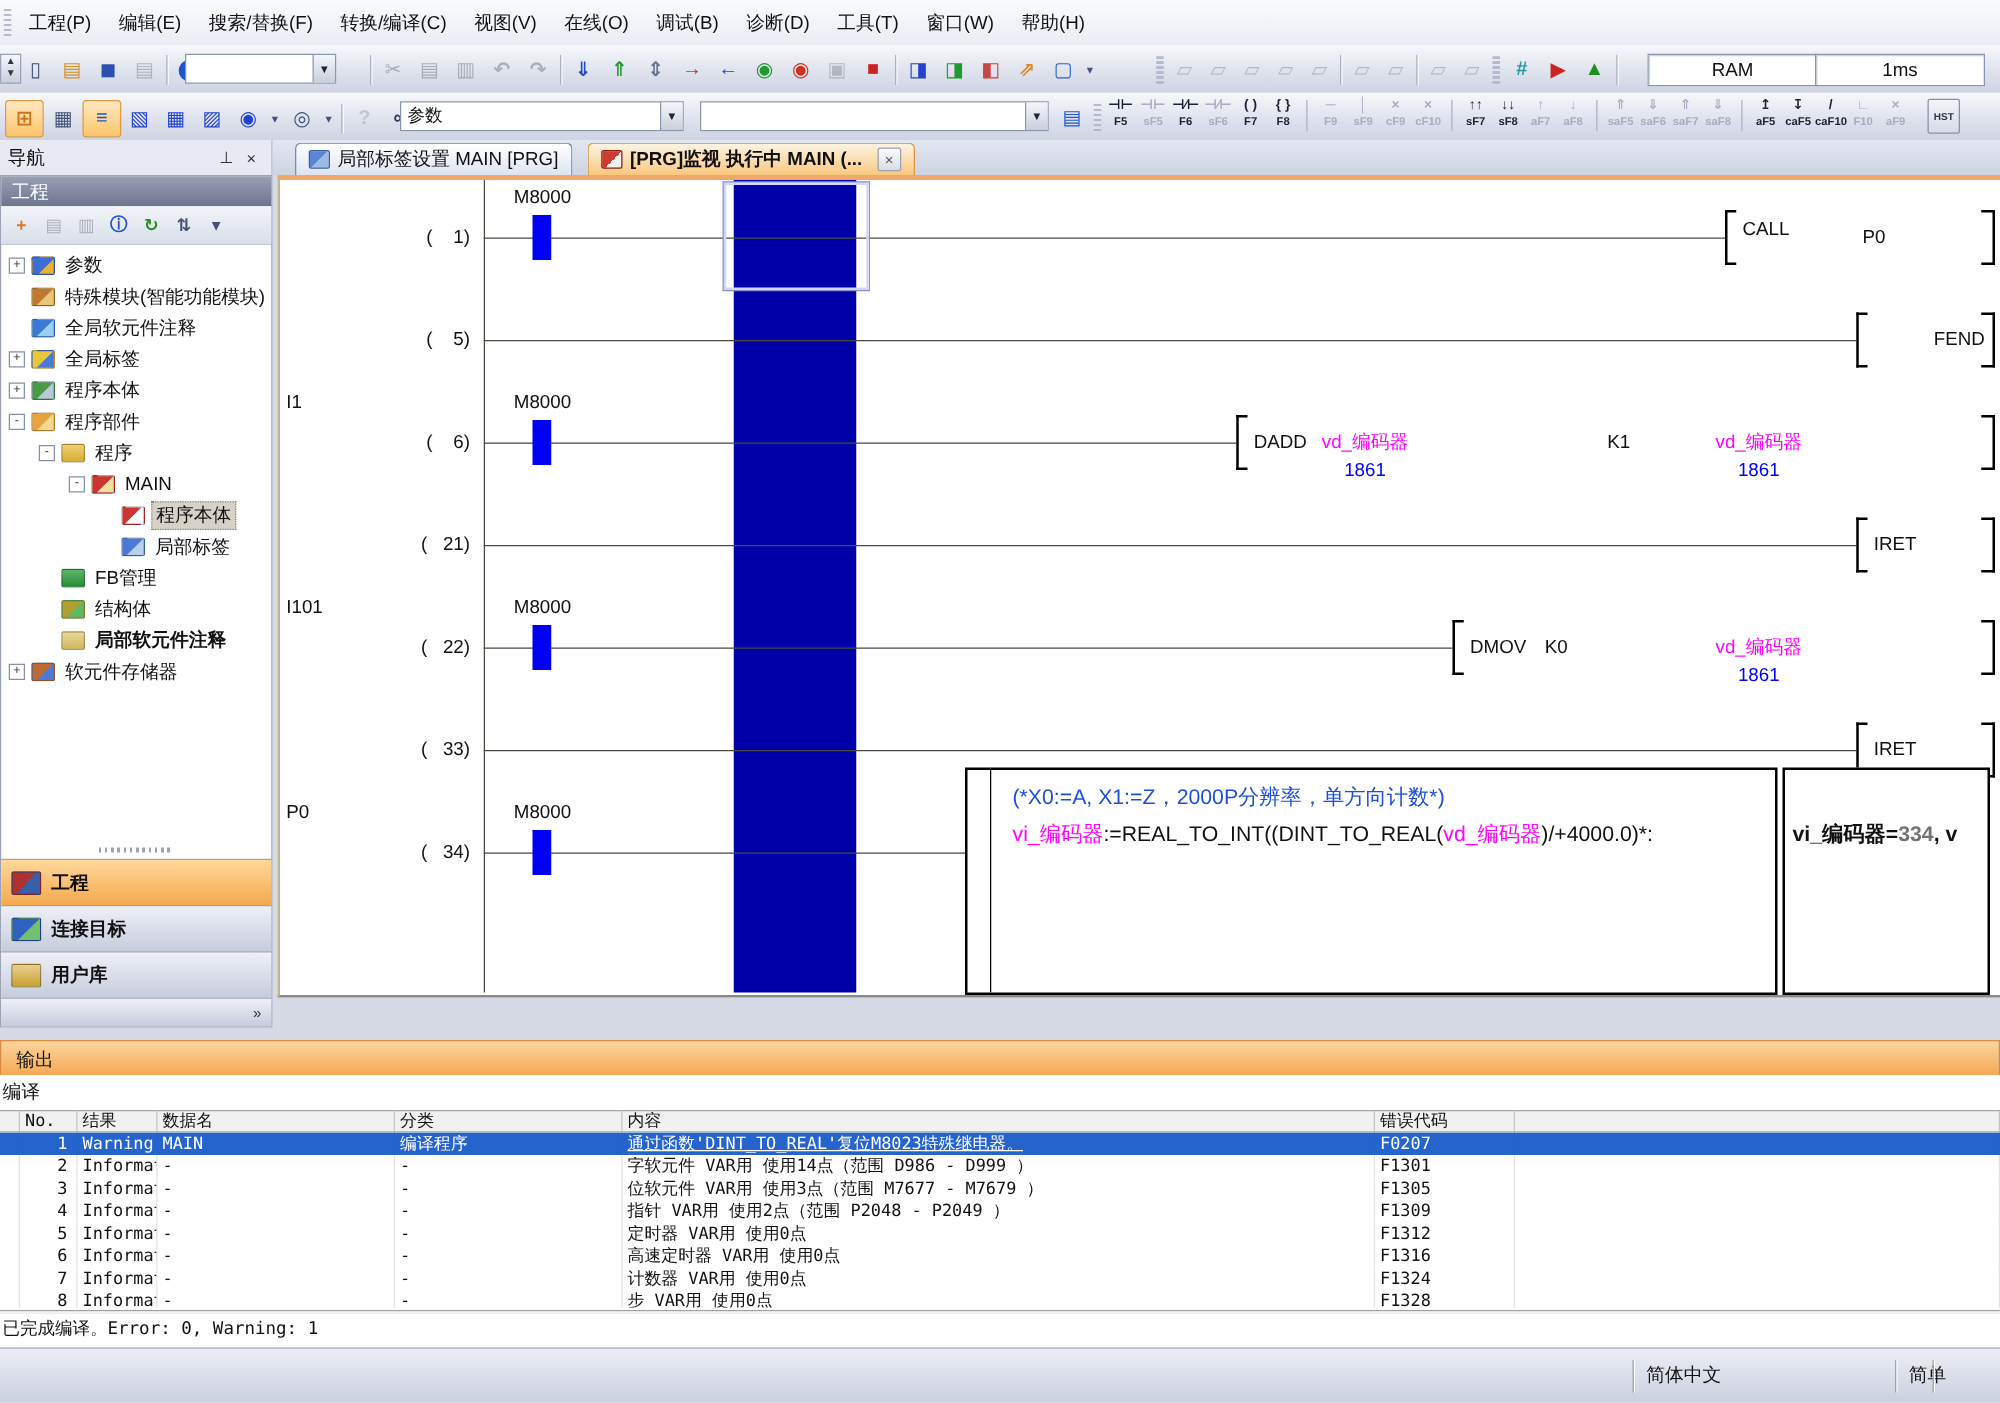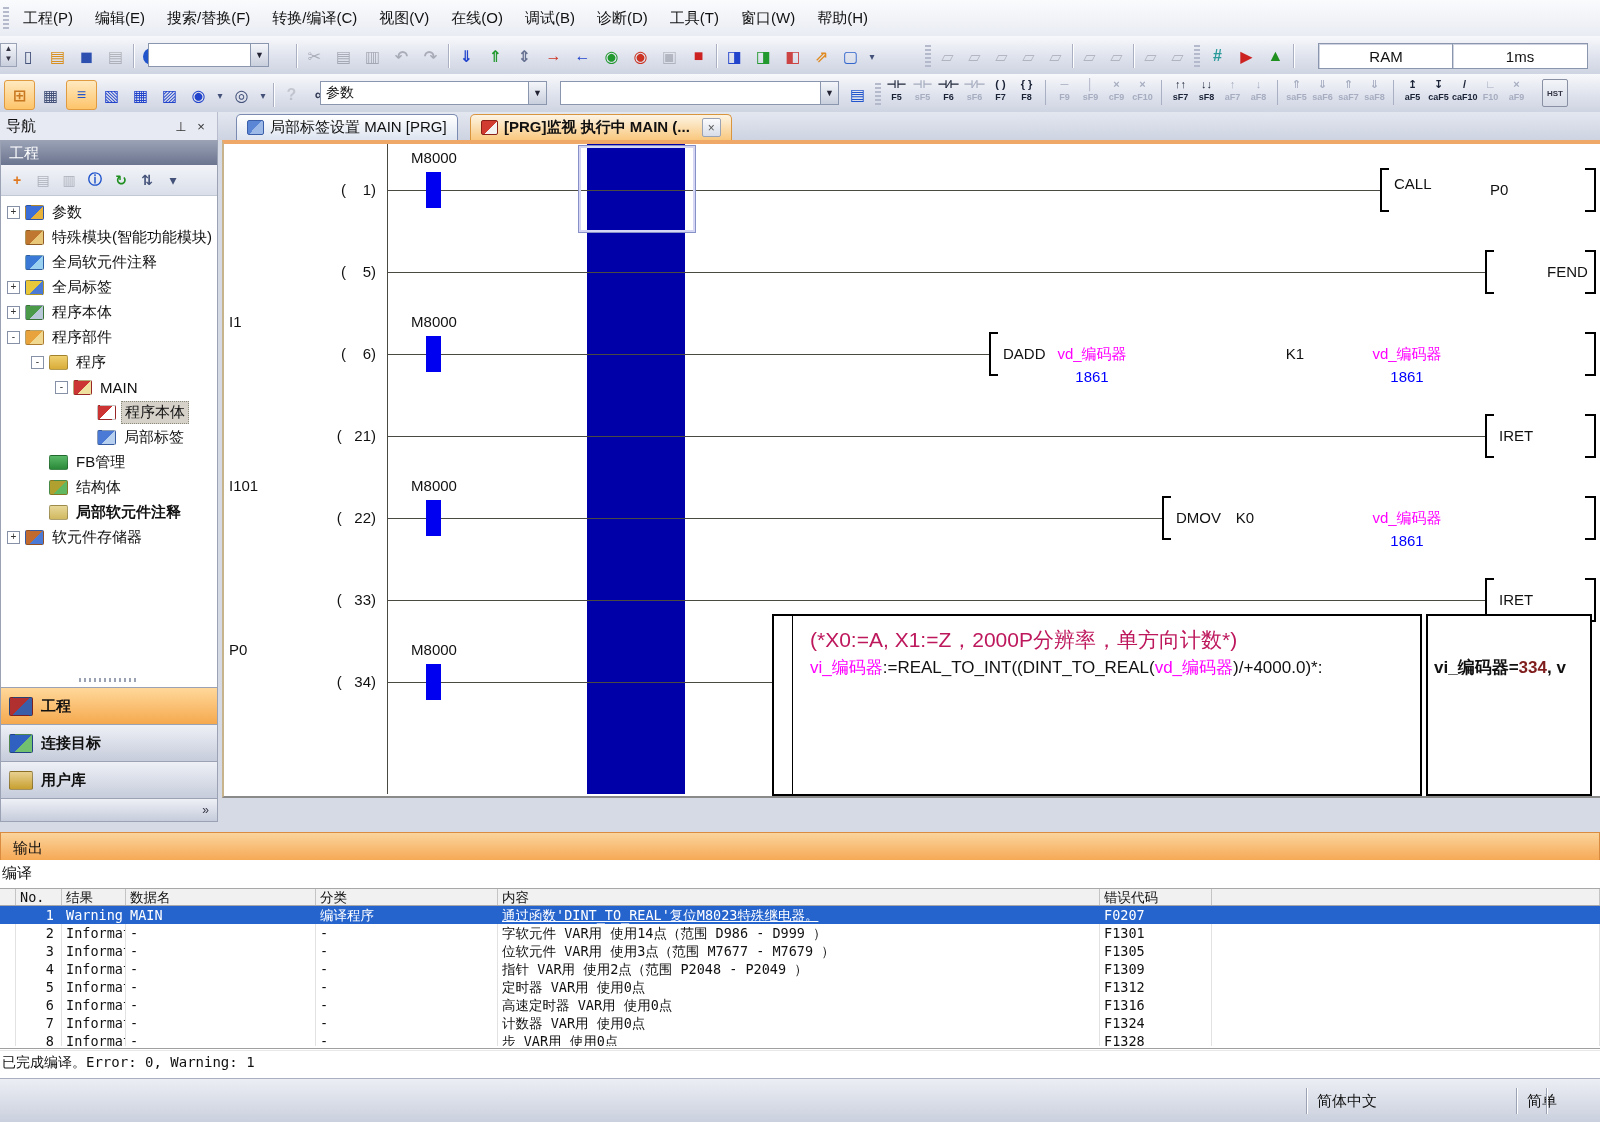--- a/index.html
+++ b/index.html
@@ -120,27 +120,27 @@
   .clabel{position:absolute;width:76px;text-align:center;font-size:15px;height:20px;line-height:20px;}
   .contact{position:absolute;width:15px;height:36px;background:#0000f0;}
   .obr{position:absolute;width:9px;height:44px;border:2px solid #000;border-right:none;box-sizing:border-box;}
   .cbr{position:absolute;width:11px;height:44px;border:2px solid #000;border-left:none;box-sizing:border-box;}
   .ili{position:absolute;height:22px;line-height:22px;font-size:15px;white-space:nowrap;}
   .opm{color:#ff00ff;text-align:center;}
   .opv{color:#0000ff;text-align:center;}
   .stbox{position:absolute;left:548px;top:470px;width:650px;height:182px;border:2px solid #000;
          box-sizing:border-box;overflow:hidden;}
   .stinner{position:absolute;left:18px;top:0;width:1px;height:100%;background:#000;}
-  .stcomment{position:absolute;left:36px;top:10px;font-size:21px;color:#be185d;white-space:nowrap;}
+  .stcomment{position:absolute;left:36px;top:10px;font-size:17px;color:#1d4ed8;white-space:nowrap;}
   .stcode{position:absolute;left:36px;top:40px;font-size:17px;white-space:nowrap;}
   .stcode .m{color:#ff00ff;}
   .monbox{position:absolute;left:1202px;top:470px;width:166px;height:182px;border:2px solid #000;
           box-sizing:border-box;overflow:hidden;background:#fff;}
   .montext{position:absolute;left:6px;top:40px;font-size:17px;font-weight:bold;white-space:nowrap;}
-  .montext .v{color:#7f1d1d;}
+  .montext .v{color:#737373;}
   
   .outbar{position:absolute;left:0;top:832px;width:1600px;height:32px;box-sizing:border-box;
           background:linear-gradient(180deg,#fbd49c,#f5a44e);border:1px solid #d98c3f;
           display:flex;align-items:center;padding:0 12px;}
   .outpanel{position:absolute;left:0;top:860px;width:1600px;height:218px;background:#fff;
             font-family:"DejaVu Sans Mono","Liberation Mono",monospace;font-size:13.5px;}
   .complbl{position:absolute;left:2px;top:4px;font-size:15px;
            font-family:"Liberation Sans","DejaVu Sans",sans-serif;}
   .ogrid{display:grid;grid-template-columns:16px 46px 64px 190px 182px 602px 112px 1fr;}
   .ohead{position:absolute;left:0;top:28px;width:1600px;height:18px;background:#f1f1f1;

